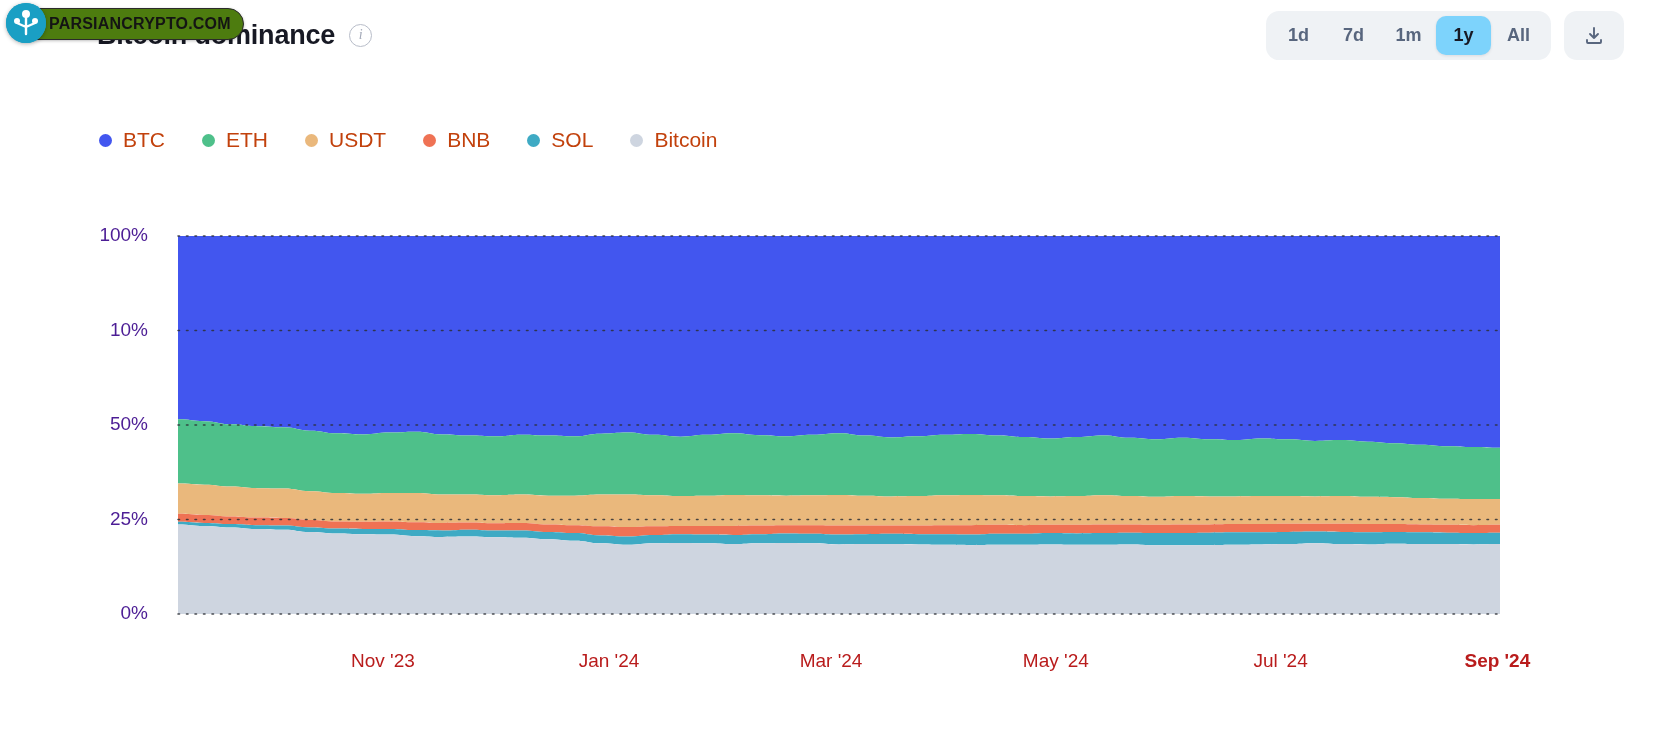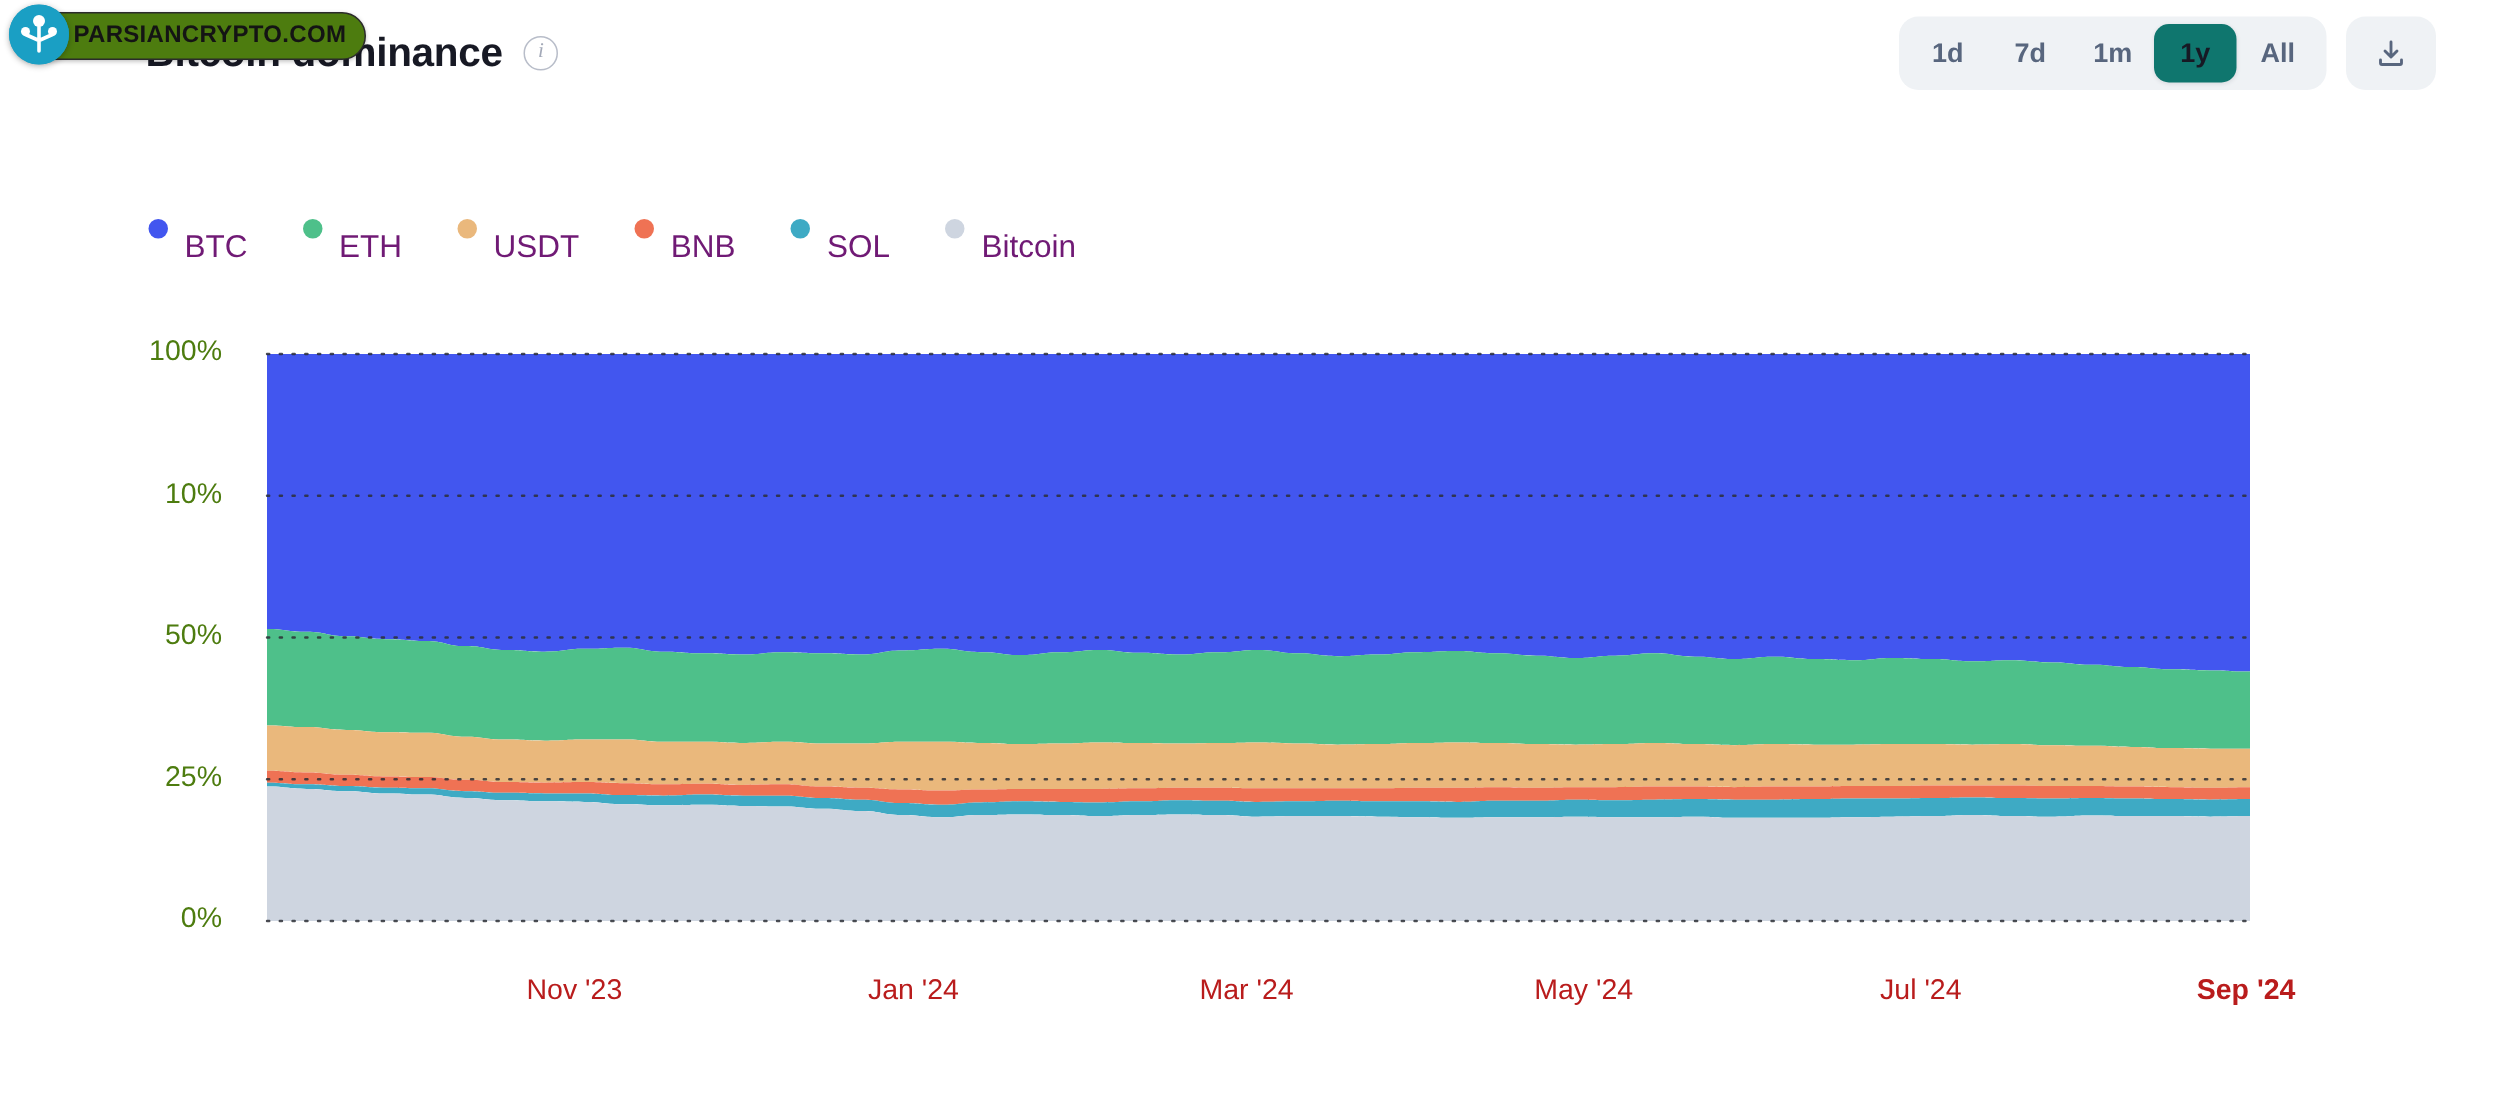--- a/index.html
+++ b/index.html
@@ -74,21 +74,21 @@
     font-size: 18px;
     font-weight: 600;
     color: #58667e;
     cursor: pointer;
     padding: 0 12px;
     display: flex;
     align-items: center;
     justify-content: center;
   }
   .range-btn.active {
-    background: #0f766e;
+    background: #7dd3fc;
     color: #171924;
     box-shadow: 0 1px 3px rgba(16,24,40,0.10);
   }
 
   .download-btn {
     position: absolute;
     right: 52px; top: 11px;
     width: 60px; height: 49px;
     background: #eff2f5;
     border: none;
@@ -114,40 +114,39 @@
     margin-right: 37px;
     cursor: pointer;
   }
   .legend-dot {
     width: 13px; height: 13px;
     border-radius: 50%;
     flex: none;
   }
   .legend-label {
     font-size: 21px;
-    color: #701a75;
+    color: #c2410c;
     font-weight: 400;
     white-space: nowrap;
-    margin-top: 25px;
   }
 
   
   .chart-area {
     position: absolute;
     left: 0; top: 200px;
     width: 1676px;
     height: 538px;
   }
   #plot { position: absolute; left: 0; top: 0; }
 
   .ylabel {
     position: absolute;
     right: 1528px;
     font-size: 19px;
-    color: #4d7c0f;
+    color: #4c1d95;
     text-align: right;
     white-space: nowrap;
     margin-left: 42px;
   }
   .xlabel {
     position: absolute;
     font-size: 19px;
     color: #b91c1c;
     text-align: center;
     white-space: nowrap;

